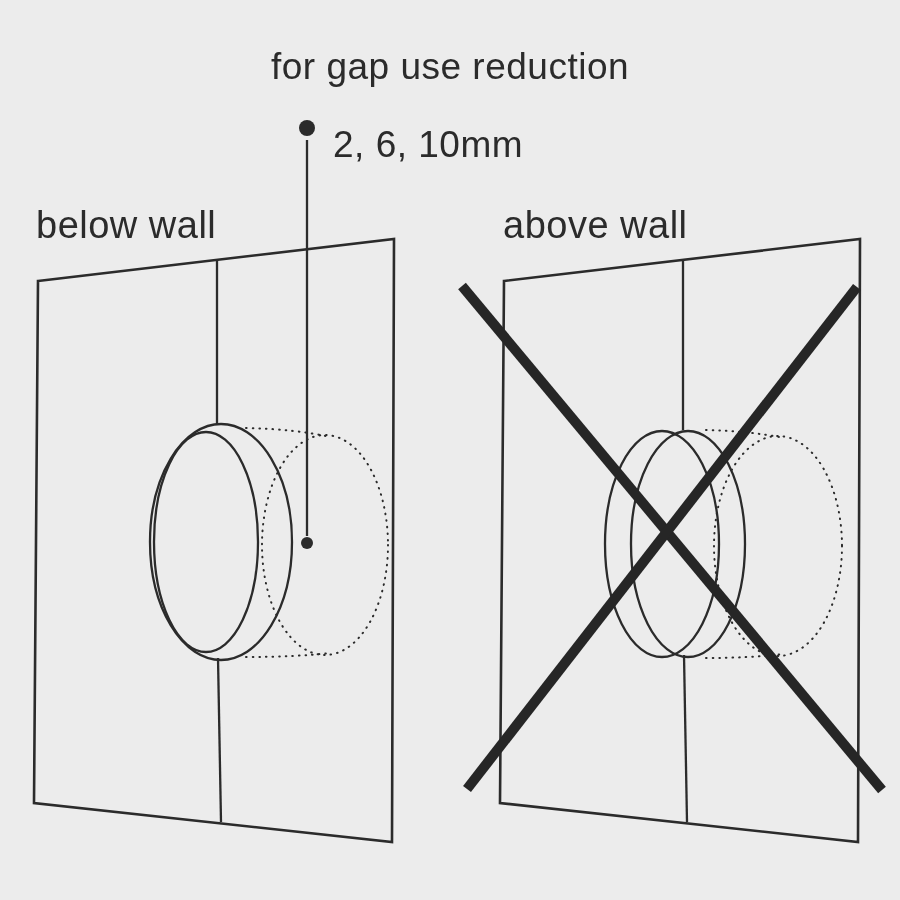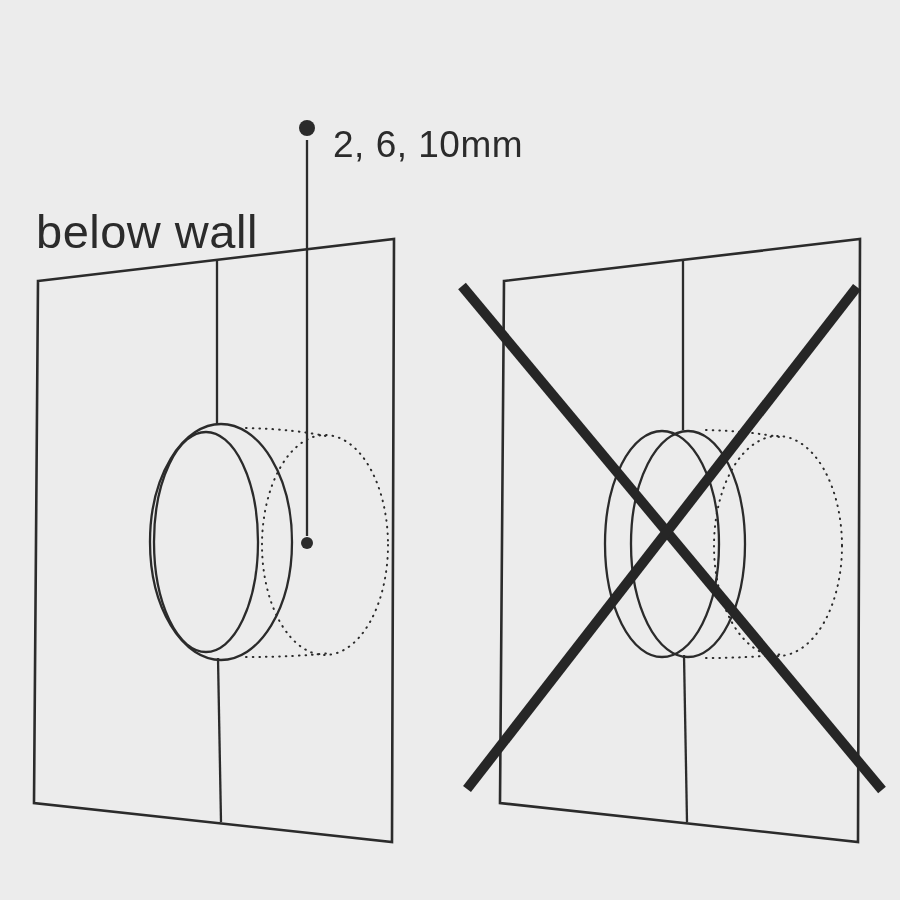--- a/index.html
+++ b/index.html
@@ -36,21 +36,21 @@
     text-align:center;
     font-size:37px;
     font-weight:500;
   }
   .annotation-2{
     left:333px;top:124px;
     font-size:37px;
     font-weight:500;
   }
   .panel-label{
-    font-size:47px;
+    font-size:38px;
     font-weight:500;
   }
   .label-left{left:36px;top:204px;}
   .label-right{left:503px;top:204px;}
 </style>
 </head>
 <body>
 
 <div class="stage">
 
@@ -95,16 +95,18 @@
         <path d="M 706 658 Q 750 658 784 654"></path>
       </g>
 
       <g stroke="#262626" stroke-width="10">
         <path d="M 462 286 L 882 790"></path>
         <path d="M 857 287 L 467 789"></path>
       </g>
     </g>
   </svg>
 
+  <div class="txt annotation-1">for gap use reduction</div>
   <div class="txt annotation-2">2, 6, 10mm</div>
   <div class="txt panel-label label-left">below wall</div>
+  <div class="txt panel-label label-right">above wall</div>
 
 </div>
 
 </body></html>

